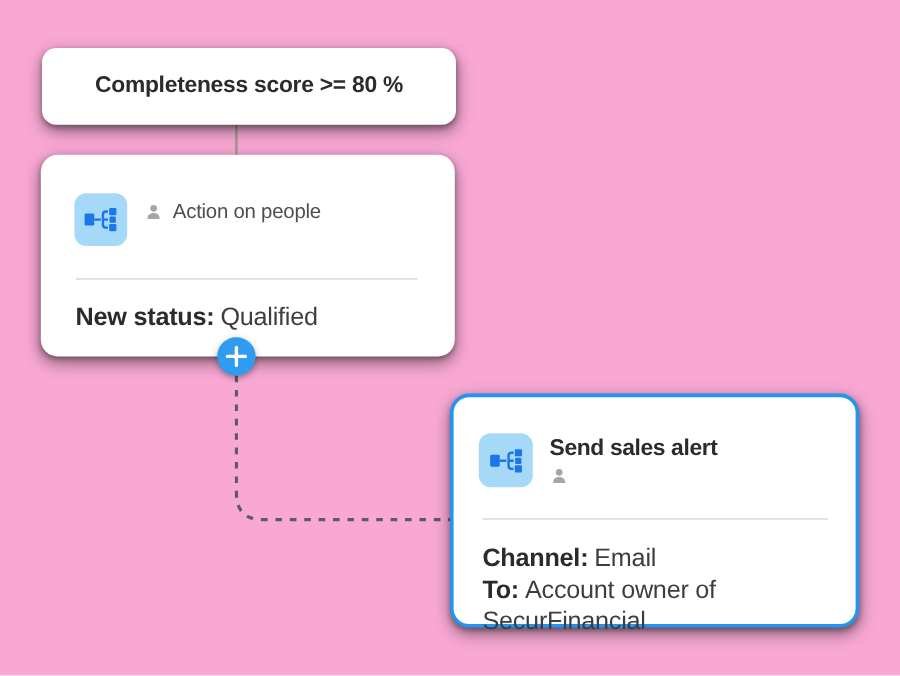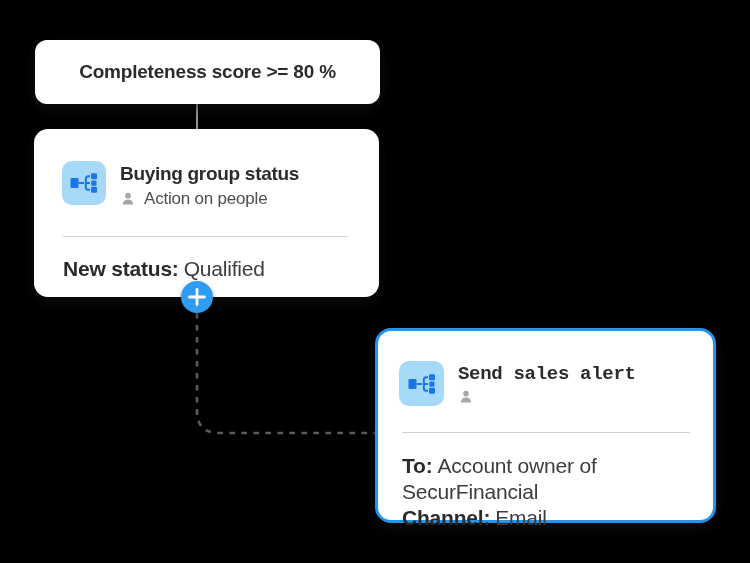--- a/index.html
+++ b/index.html
@@ -4,21 +4,21 @@
 <style>
   html, body {
     margin: 0;
     padding: 0;
     background: #ffffff;
   }
   #canvas {
     position: relative;
     width: 750px;
     height: 563px;
-    background: #000000;
+    background: #f9a8d4;
     font-family: "Liberation Sans", sans-serif;
     overflow: hidden;
   }
   .connectors {
     position: absolute;
     left: 0;
     top: 0;
     z-index: 0;
     pointer-events: none;
   }
@@ -65,21 +65,20 @@
     border-radius: 16px;
   }
   .node-header {
     display: flex;
     align-items: flex-start;
     gap: 14px;
     padding: 32px 14px 0 28px;
   }
   #alert-card .node-header {
     padding: 30px 12px 0 21px;
-    font-family: Liberation Mono, monospace;
   }
   .type-icon {
     flex: 0 0 auto;
     width: 44px;
     height: 44px;
     border-radius: 10px;
     background: #a6d8f7;
     display: flex;
     align-items: center;
     justify-content: center;
@@ -182,21 +181,20 @@
           <rect x="4.5" y="13" width="8" height="10" rx="1.2" fill="#1b76e8"></rect>
           <path d="M12.5 18 H18" stroke="#1b76e8" stroke-width="2" fill="none"></path>
           <path d="M24 11.3 H22.3 Q19.8 11.3 19.8 13.8 V22.2 Q19.8 24.7 22.3 24.7 H24" fill="none" stroke="#1b76e8" stroke-width="2"></path>
           <path d="M19.8 18 H24" stroke="#1b76e8" stroke-width="2" fill="none"></path>
           <rect x="25" y="8.3" width="6" height="6" rx="1" fill="#1b76e8"></rect>
           <rect x="25.3" y="15.5" width="5.2" height="5.2" rx="1" fill="#1b76e8"></rect>
           <rect x="25" y="21.7" width="6" height="6" rx="1" fill="#1b76e8"></rect>
         </svg>
       </div>
       <div class="header-text">
-        <div class="node-title">Buying group status</div>
         <div class="node-subtitle">
           <span class="person-icon">
             <svg width="16" height="16" viewBox="0 0 20 20">
               <circle cx="10" cy="5.8" r="3.5" fill="#a6a6a6"></circle>
               <path d="M10 10.5 c-3.9 0 -6.3 2.3 -6.3 5.8 0 .4 .3 .7 .7 .7 h11.2 c.4 0 .7 -.3 .7 -.7 0 -3.5 -2.4 -5.8 -6.3 -5.8 z" fill="#a6a6a6"></path>
             </svg>
           </span>
           <span class="sub-text">Action on people</span>
         </div>
       </div>
@@ -238,21 +236,21 @@
               <circle cx="10" cy="5.8" r="3.5" fill="#a6a6a6"></circle>
               <path d="M10 10.5 c-3.9 0 -6.3 2.3 -6.3 5.8 0 .4 .3 .7 .7 .7 h11.2 c.4 0 .7 -.3 .7 -.7 0 -3.5 -2.4 -5.8 -6.3 -5.8 z" fill="#a6a6a6"></path>
             </svg>
           </span>
         </div>
       </div>
     </div>
     <div class="divider"></div>
     <div class="fields">
       <div class="field">
+        <span class="field-label">Channel:</span><span class="field-value">Email</span>
+      </div>
+      <div class="field">
         <span class="field-label">To:</span><span class="field-value">Account owner of SecurFinancial</span>
       </div>
-      <div class="field">
-        <span class="field-label">Channel:</span><span class="field-value">Email</span>
-      </div>
     </div>
   </div>
 
 </div>
 
 </body></html>

